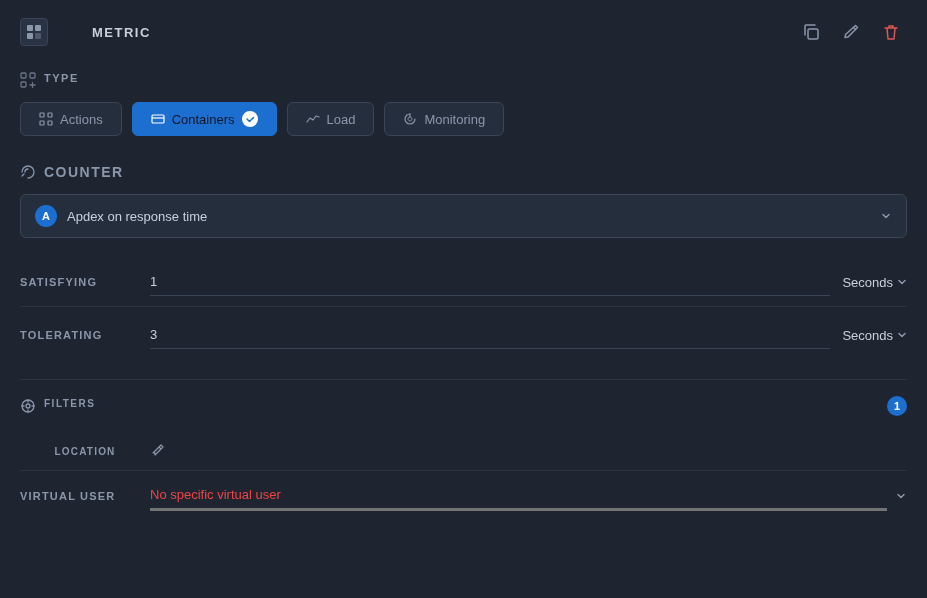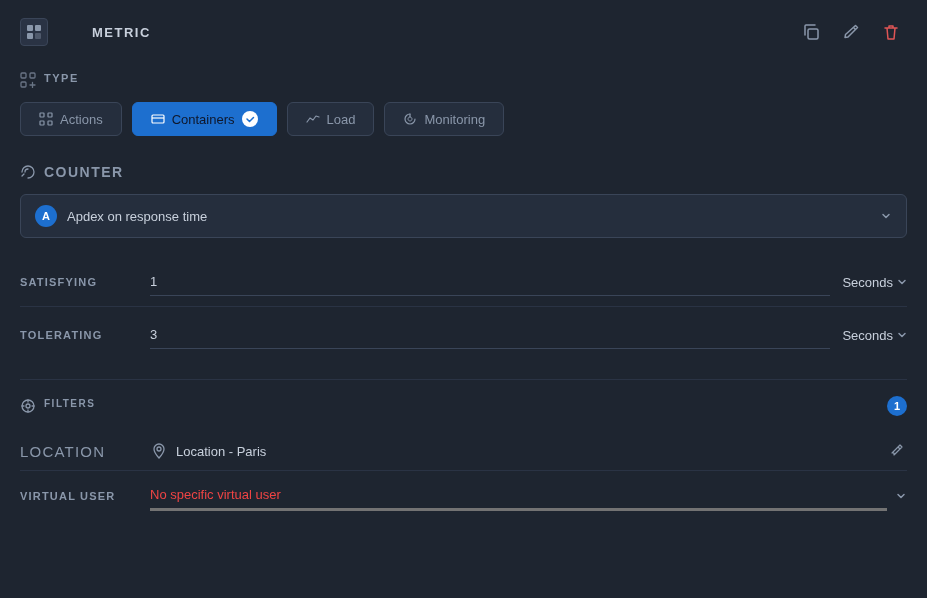--- a/index.html
+++ b/index.html
@@ -252,26 +252,27 @@
 
     
     .location-row {
       display: flex;
       align-items: center;
       padding: 10px 0;
       border-bottom: 1px solid #2a3344;
     }
     .location-label {
       width: 130px;
-      font-size: 15px;
-      font-weight: 400;
+      font-size: 10px;
+      font-weight: 700;
       letter-spacing: 1.2px;
       color: #8a97aa;
       text-transform: uppercase;
       flex-shrink: 0;
+      text-align: center;
     }
     .location-value {
       display: flex;
       align-items: center;
       gap: 8px;
       flex: 1;
       font-size: 13px;
       color: #c8d0dc;
     }
     .location-edit-btn {
@@ -461,27 +462,20 @@
         </svg>
         <span>FILTERS</span>
       </div>
       <div class="filter-badge">
         <span>1</span>
       </div>
     </div>
 
     <div class="location-row">
       <span class="location-label">LOCATION</span>
-      <div class="location-value">
-        <svg width="18" height="18" viewBox="0 0 18 18" fill="none">
-          <circle cx="9" cy="7" r="2" stroke="#8a97aa" stroke-width="1.3" fill="none"></circle>
-          <path d="M9 2a5 5 0 0 1 5 5c0 3.5-5 9-5 9S4 10.5 4 7a5 5 0 0 1 5-5z" stroke="#8a97aa" stroke-width="1.3" fill="none"></path>
-        </svg>
-        <span>Location - Paris</span>
-      </div>
       <button class="location-edit-btn">
         <svg width="18" height="18" viewBox="0 0 18 18" fill="none">
           <path d="M5 13l2-2 6-6-2-2-6 6-2 2h2z" stroke="#8a97aa" stroke-width="1.2" stroke-linejoin="round" fill="none"></path>
           <path d="M9 5l2 2" stroke="#8a97aa" stroke-width="1.2"></path>
         </svg>
       </button>
     </div>
 
     <div class="vuser-row">
       <span class="vuser-label">VIRTUAL USER</span>

